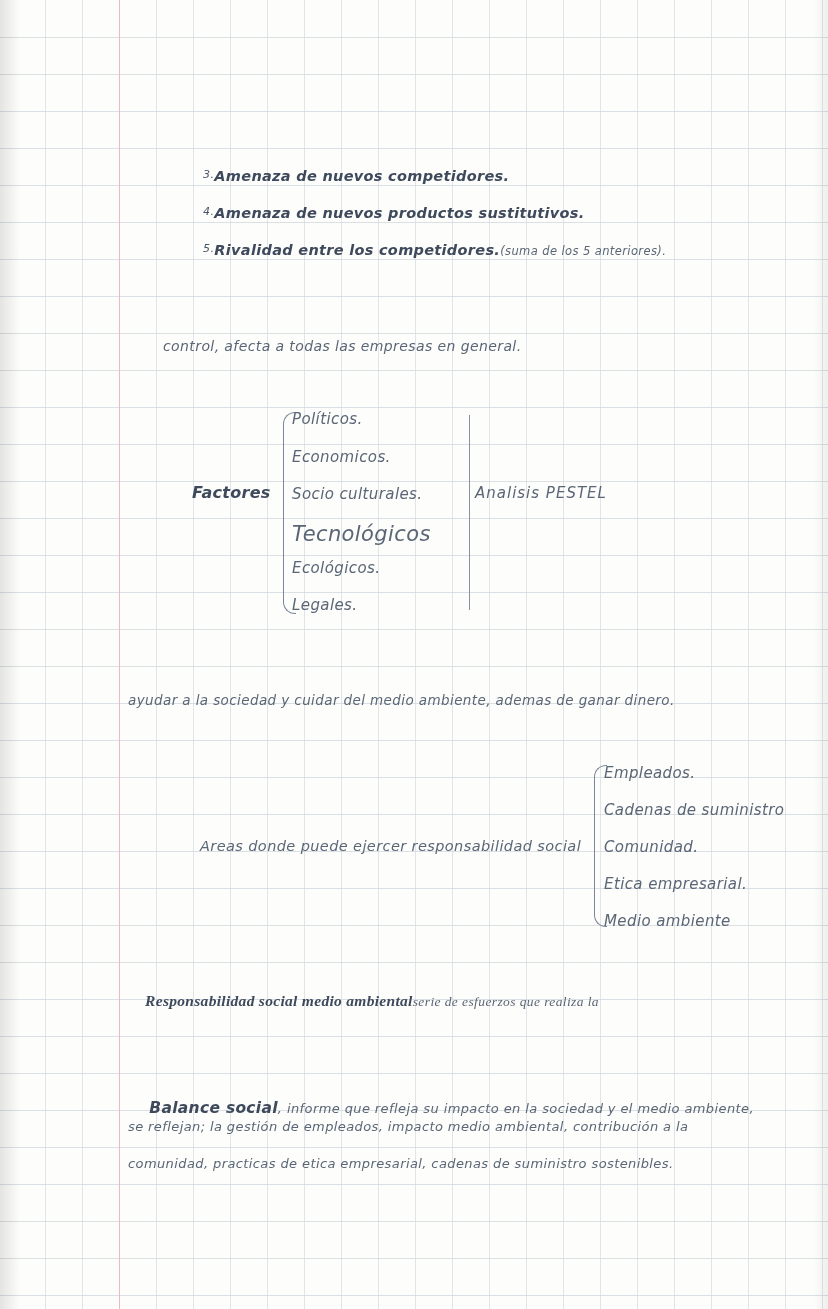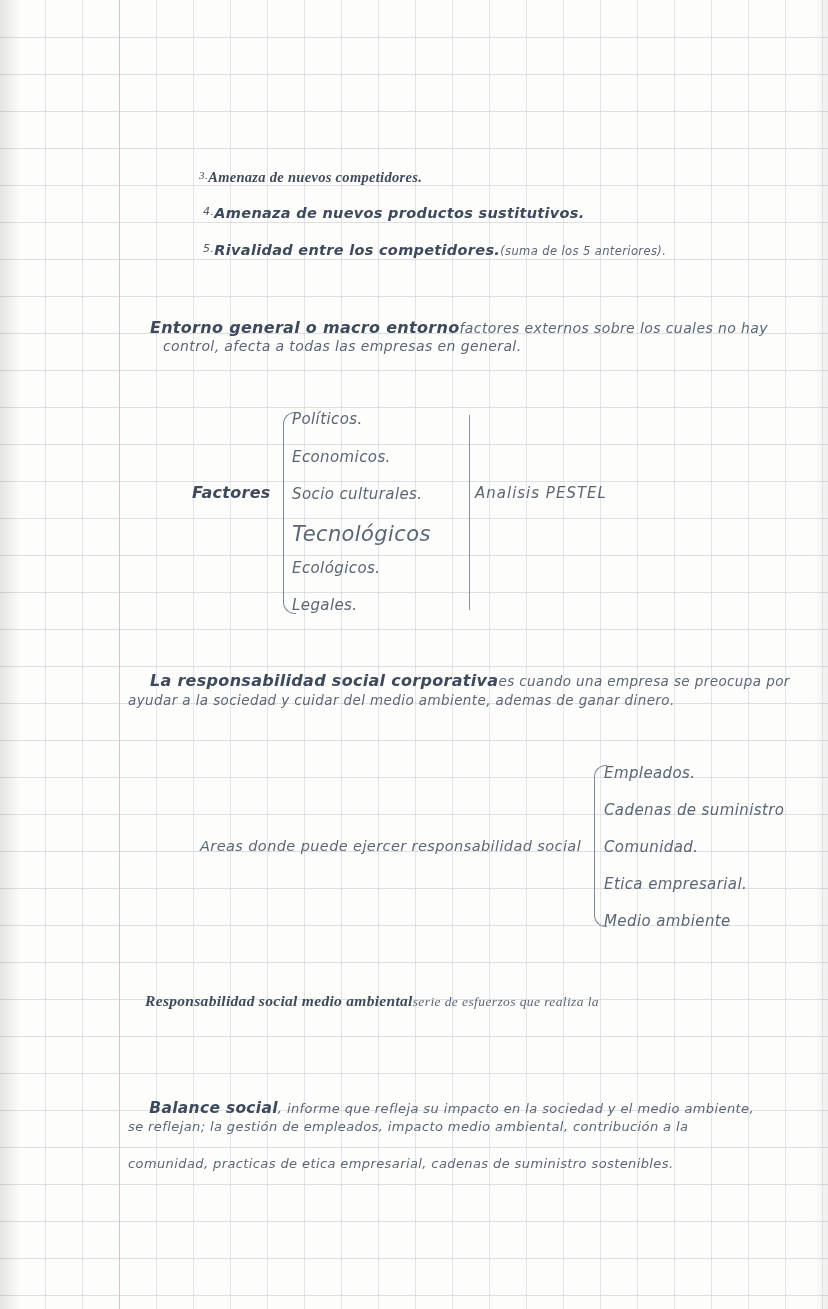--- a/index.html
+++ b/index.html
@@ -169,54 +169,48 @@
   <div class="rule-v" style="left:674px"></div>
   <div class="rule-v" style="left:711px"></div>
   <div class="rule-v" style="left:748px"></div>
   <div class="rule-v" style="left:785px"></div>
   <div class="rule-v" style="left:822px"></div>
 
   <div class="margin-line" style="left:119px"></div>
   <div class="edge-shade"></div>
   <div class="edge-shade-r"></div>
 
-  <div class="ink hw line-item" style="left:183px; top:152px;font-family:Liberation Serif, serif;">
+  <div class="ink hw line-item" style="left:183px; top:152px;">
     <span class="num">3.</span><span class="lead">Amenaza de nuevos competidores.</span>
   </div>
 
   <div class="ink hw line-item" style="left:183px; top:189px;">
     <span class="num">4.</span><span class="lead">Amenaza de nuevos productos sustitutivos.</span>
   </div>
 
   <div class="ink hw line-item" style="left:183px; top:226px;">
     <span class="num">5.</span><span class="lead">Rivalidad entre los competidores.</span><span class="body-ink small" style="font-size:11.5px">(suma de los 5 anteriores).</span>
   </div>
 
-  <div class="ink hw" style="left:128px; top:299px; font-size:16px;">
-    <span class="lead">Entorno general o macro entorno</span><span class="body-ink" style="font-size:14px">factores externos sobre los cuales no hay</span>
-  </div>
   <div class="ink hw body-ink" style="left:128px; top:338px; font-size:14px;margin-left:35px;">control, afecta a todas las empresas en general.</div>
 
   <div class="ink hw lead" style="left:192px; top:483px; font-size:16px;">Factores</div>
 
   <div class="brace" style="left:283px; top:412px; height:200px;"></div>
 
   <div class="ink hw body-ink" style="left:292px; top:410px; font-size:15px;">Políticos.</div>
   <div class="ink hw body-ink" style="left:292px; top:448px; font-size:15px;">Economicos.</div>
   <div class="ink hw body-ink" style="left:292px; top:485px; font-size:15px;">Socio culturales.</div>
   <div class="ink hw body-ink" style="left:292px; top:522px; font-size:21px;">Tecnológicos</div>
   <div class="ink hw body-ink" style="left:292px; top:559px; font-size:15px;">Ecológicos.</div>
   <div class="ink hw body-ink" style="left:292px; top:596px; font-size:15px;">Legales.</div>
 
   <div class="vbar" style="left:469px; top:415px; height:195px;"></div>
   <div class="ink hw body-ink" style="left:475px; top:484px; font-size:15px; letter-spacing:1px;">Analisis PESTEL</div>
 
-  <div class="ink hw" style="left:128px; top:652px; font-size:16px;">
-    <span class="lead">La responsabilidad social corporativa</span><span class="body-ink" style="font-size:13.5px">es cuando una empresa se preocupa por</span>
-  </div>
   <div class="ink hw body-ink" style="left:128px; top:692px; font-size:13.5px;">ayudar a la sociedad y cuidar del medio ambiente, ademas de ganar dinero.</div>
 
   <div class="ink hw body-ink" style="left:200px; top:838px; font-size:14.5px;">Areas donde puede ejercer responsabilidad social</div>
 
   <div class="brace" style="left:594px; top:765px; height:160px;"></div>
 
   <div class="ink hw body-ink" style="left:604px; top:764px; font-size:15px;">Empleados.</div>
   <div class="ink hw body-ink" style="left:604px; top:801px; font-size:15px;">Cadenas de suministro</div>
   <div class="ink hw body-ink" style="left:604px; top:838px; font-size:15px;">Comunidad.</div>
   <div class="ink hw body-ink" style="left:604px; top:875px; font-size:15px;">Etica empresarial.</div>

